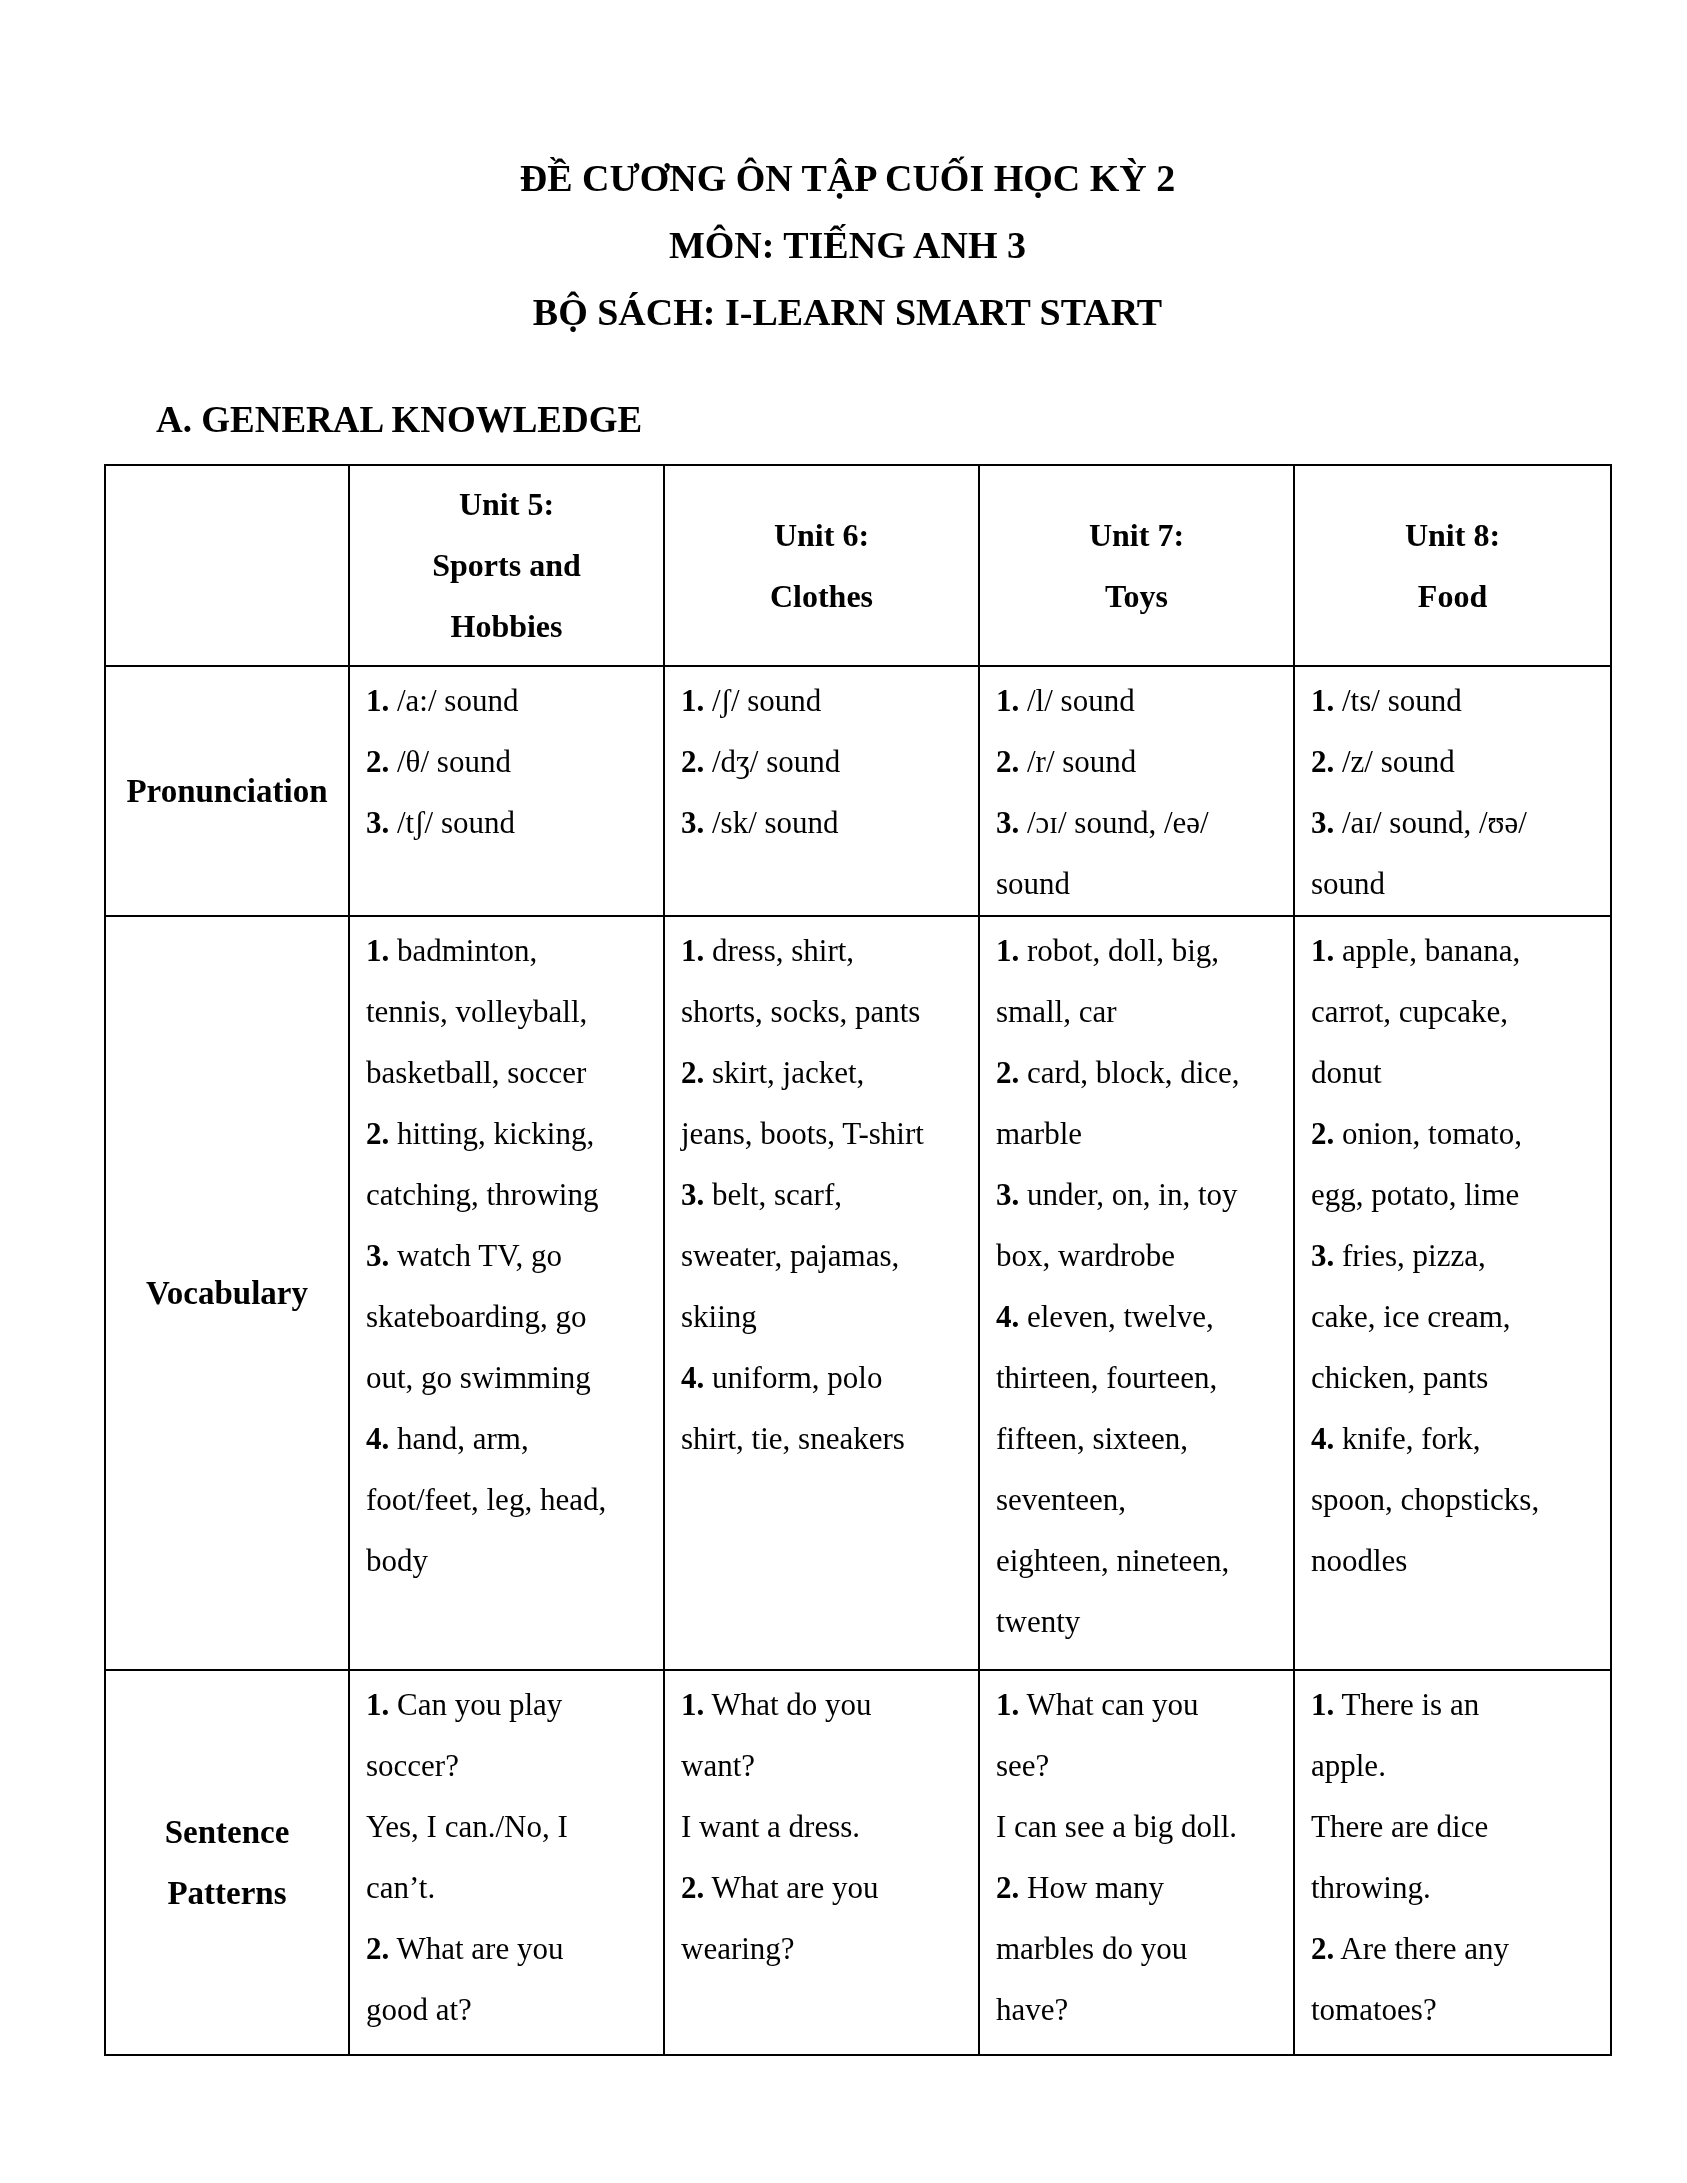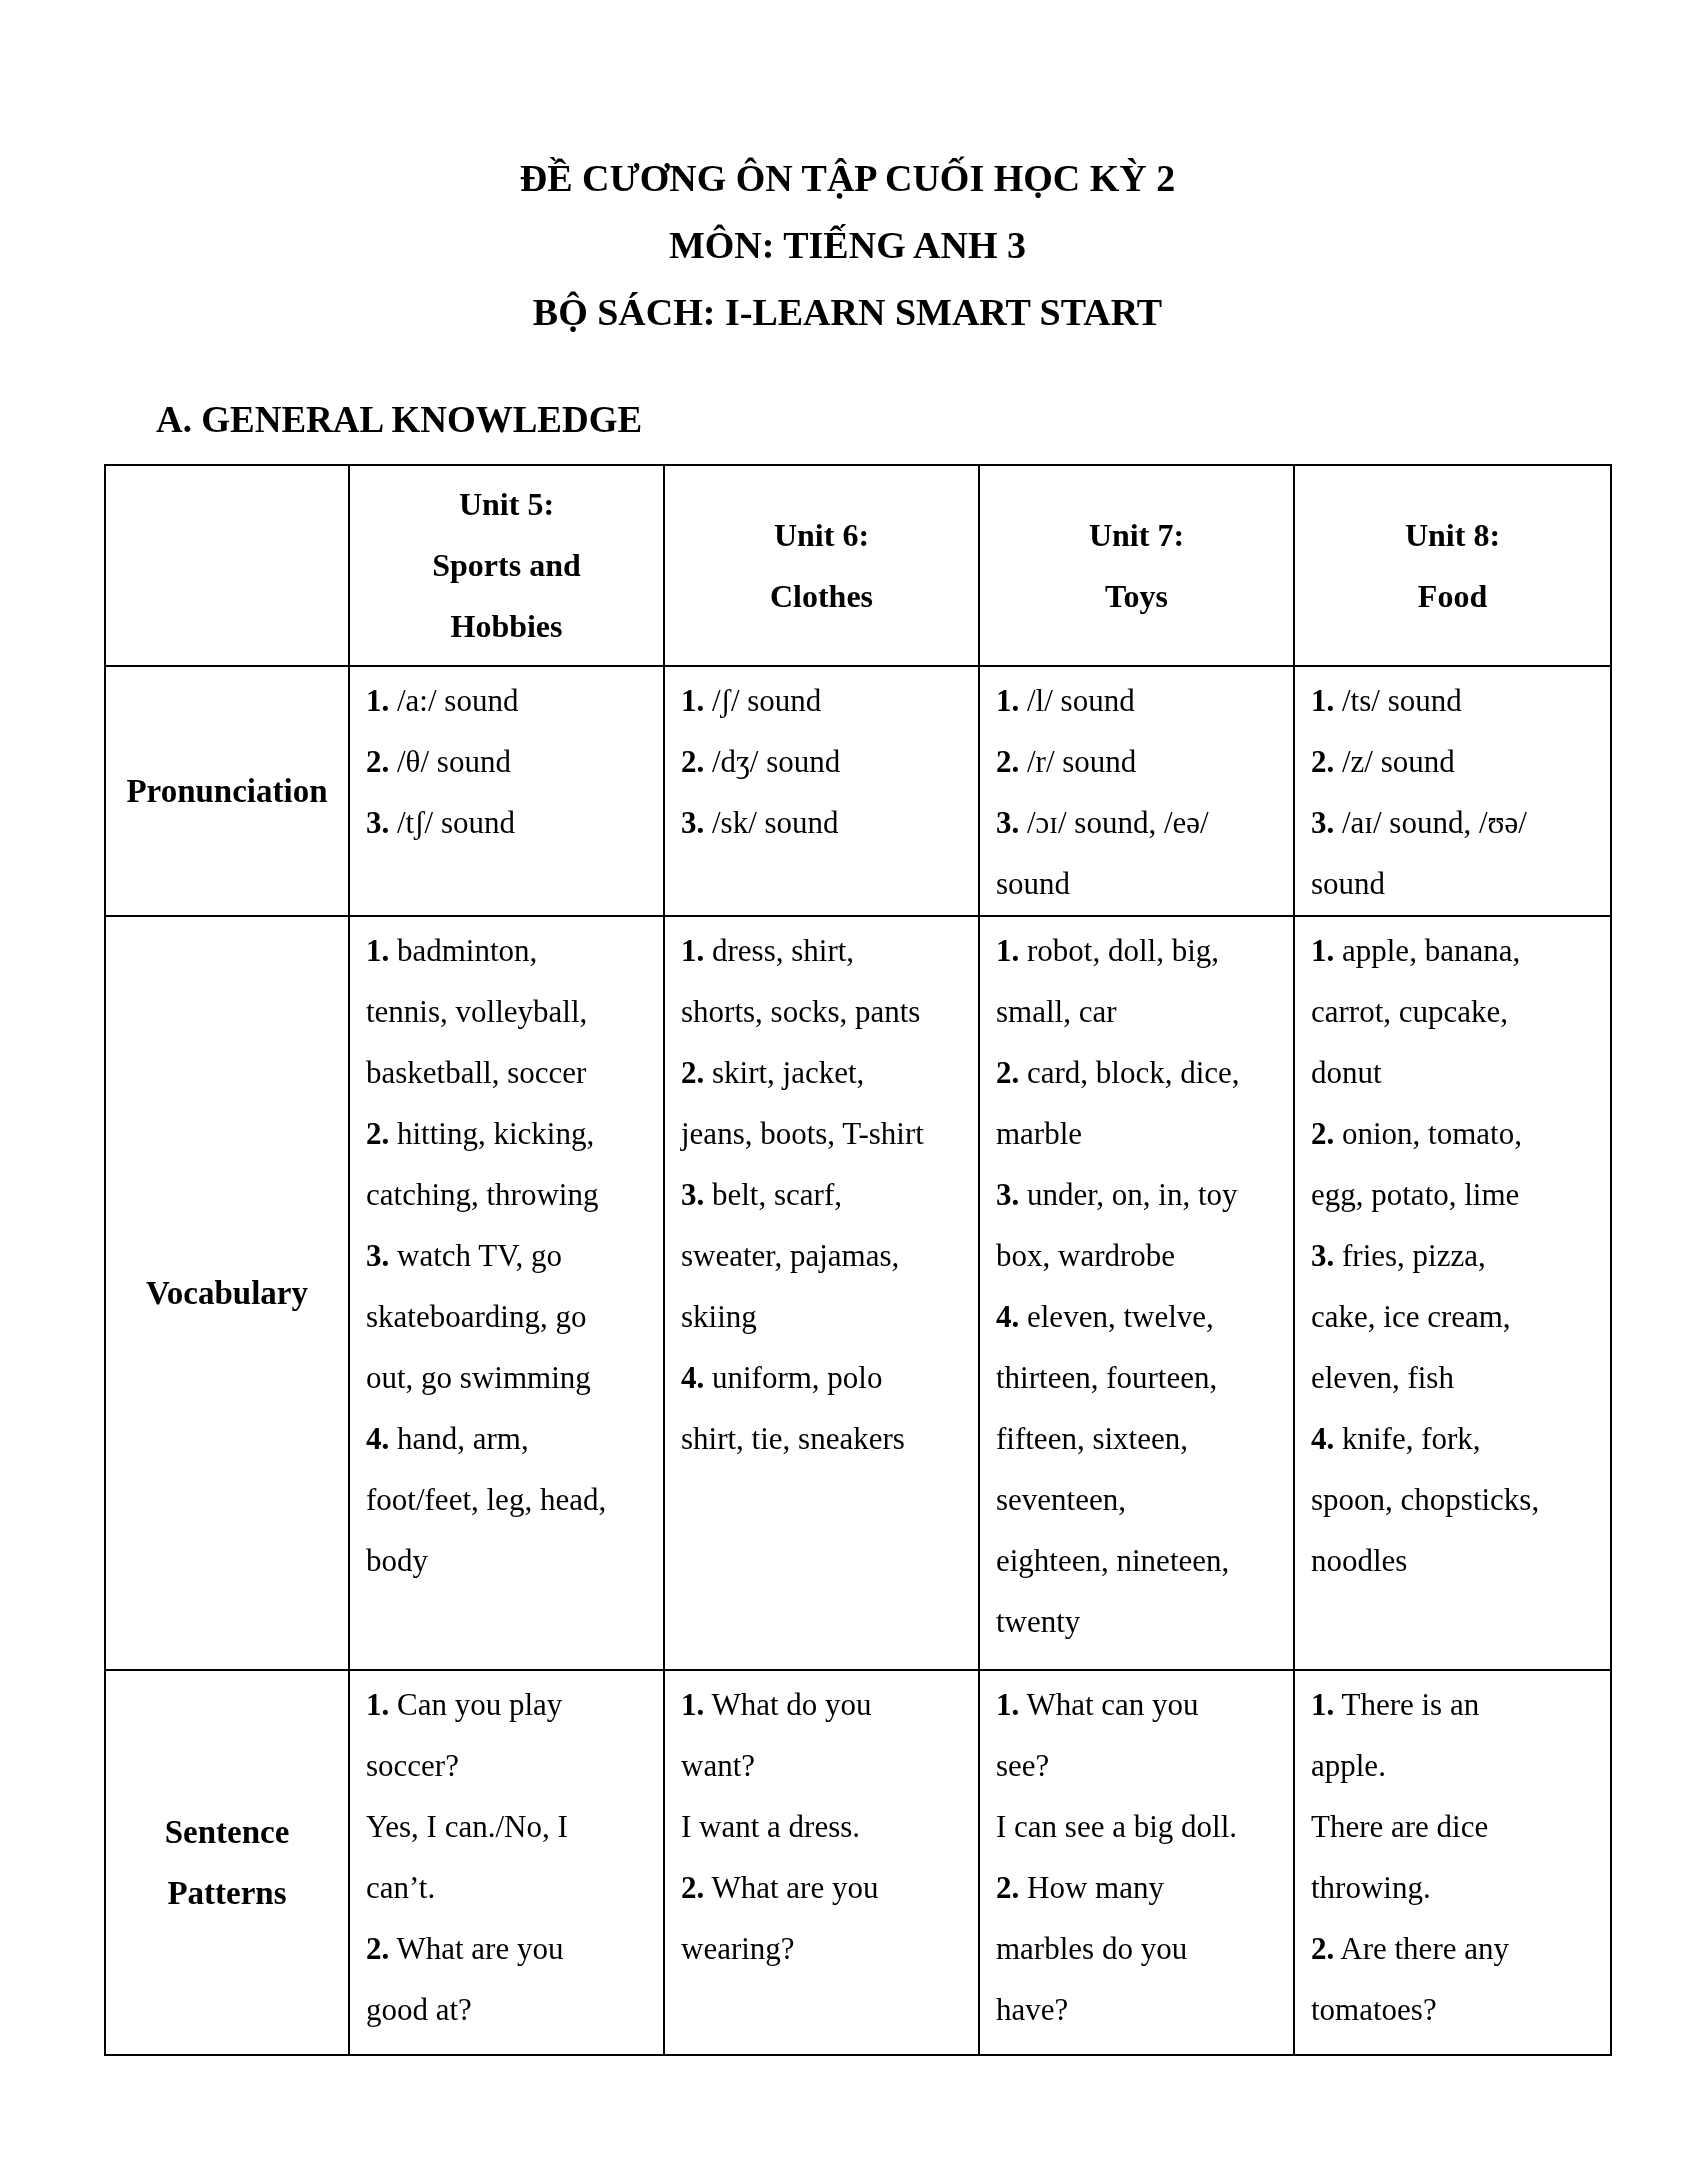--- a/index.html
+++ b/index.html
@@ -147,21 +147,21 @@
           <div class="ln">twenty</div>
         </td>
       <td>
           <div class="ln"><b>1.</b> apple, banana,</div>
           <div class="ln">carrot, cupcake,</div>
           <div class="ln">donut</div>
           <div class="ln"><b>2.</b> onion, tomato,</div>
           <div class="ln">egg, potato, lime</div>
           <div class="ln"><b>3.</b> fries, pizza,</div>
           <div class="ln">cake, ice cream,</div>
-          <div class="ln">eleven, fish</div>
+          <div class="ln">chicken, pants</div>
           <div class="ln"><b>4.</b> knife, fork,</div>
           <div class="ln">spoon, chopsticks,</div>
           <div class="ln">noodles</div>
         </td>
     </tr>
     <tr style="height:385px">
       <td class="rowlabel">
           <div class="ln">Sentence</div>
           <div class="ln">Patterns</div>
         </td>

